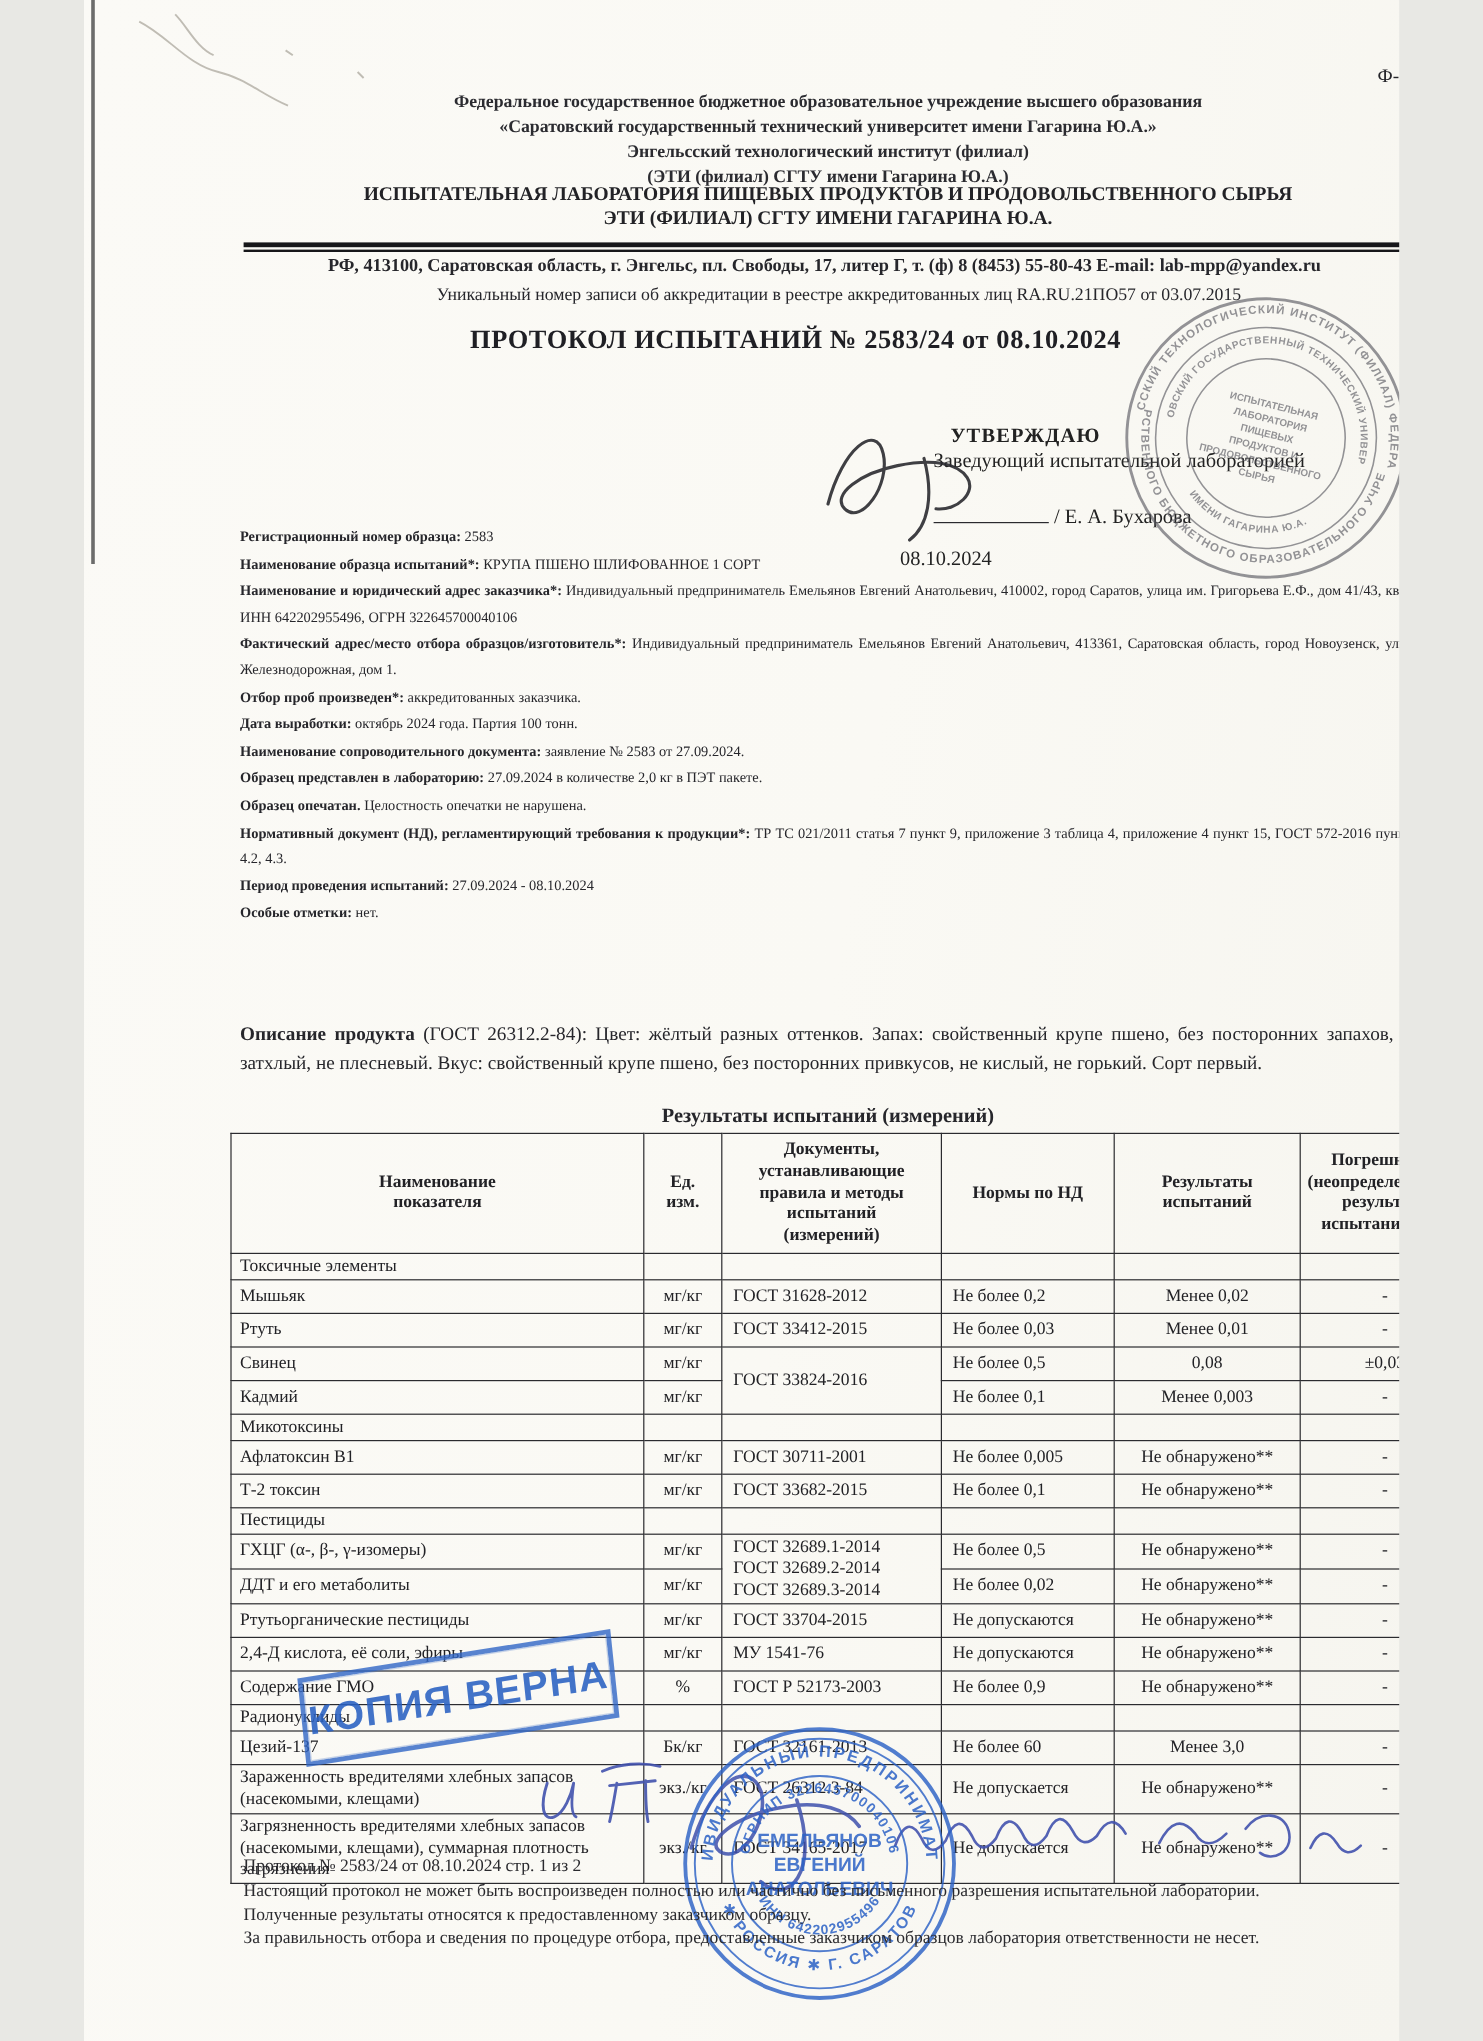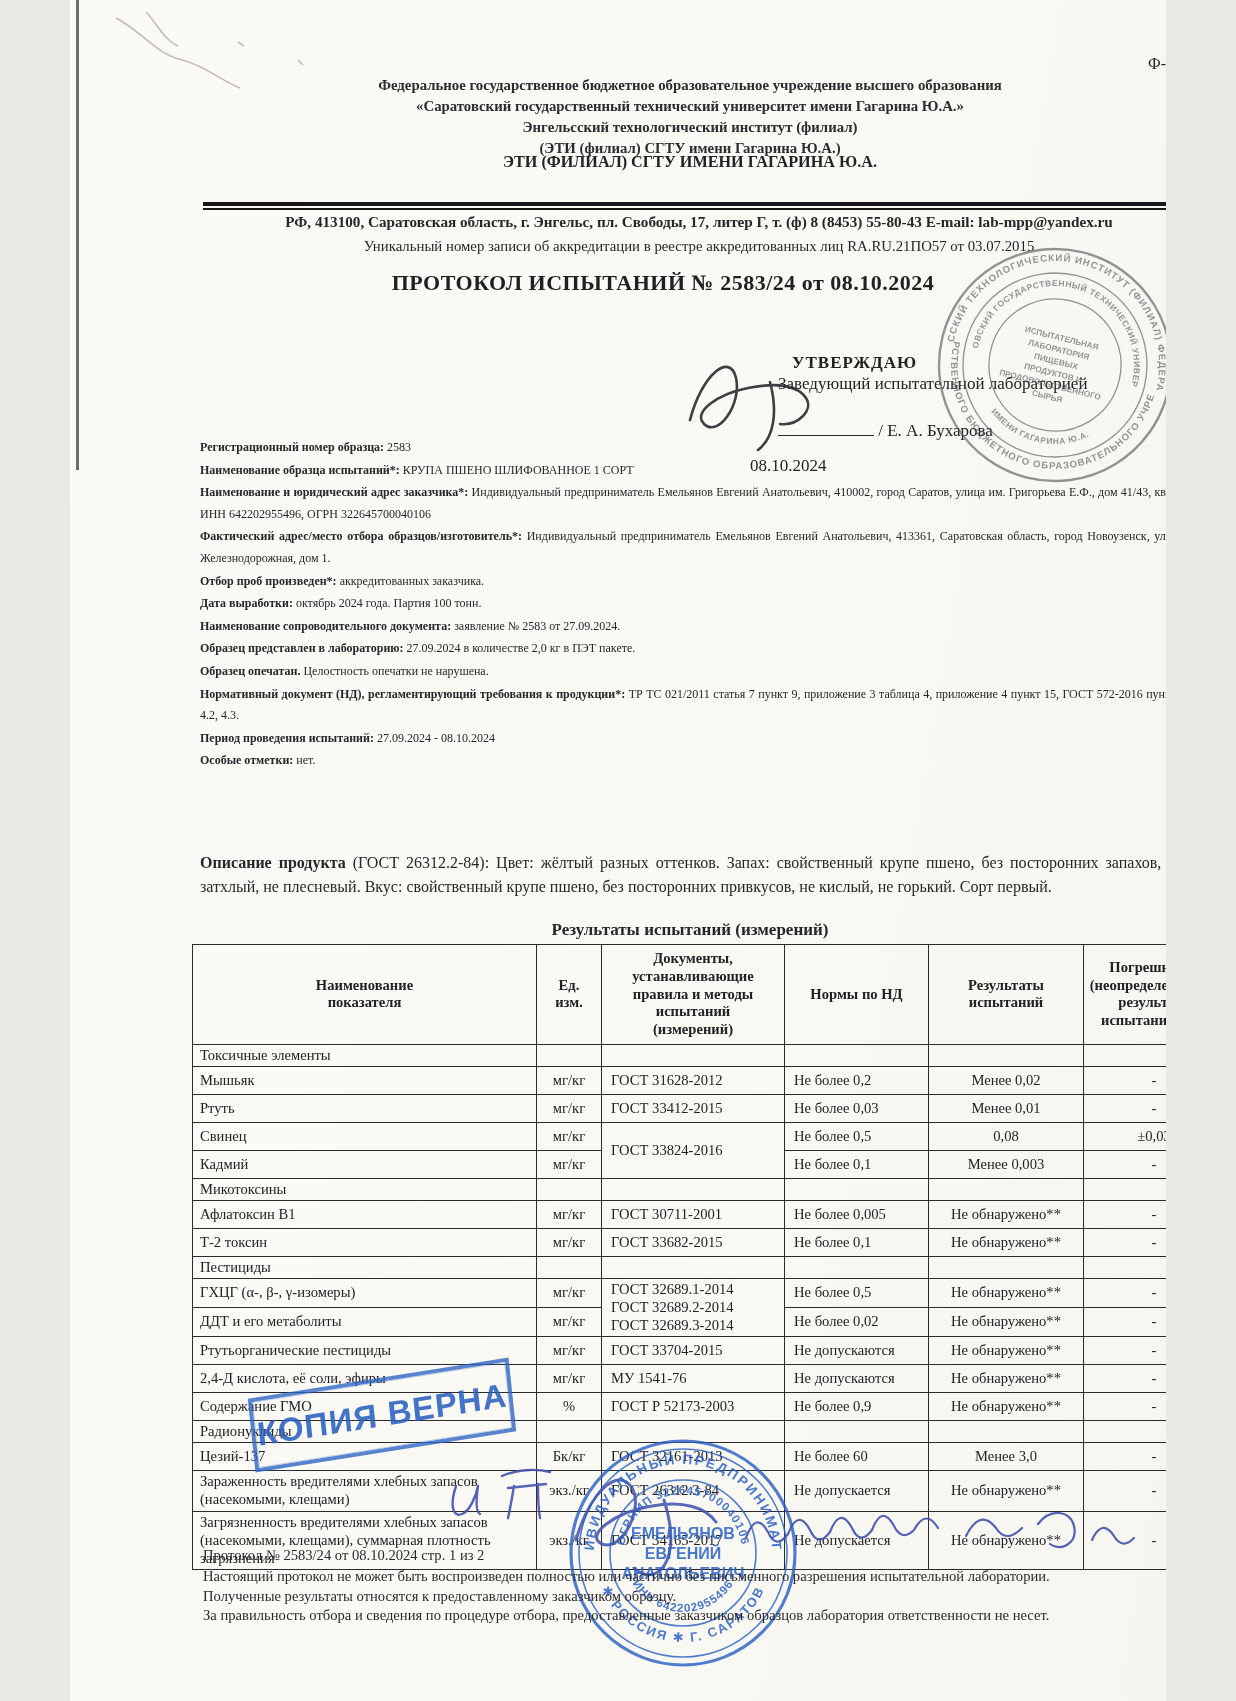--- a/index.html
+++ b/index.html
@@ -16,21 +16,21 @@
   .pre{white-space:pre-line;}
   
   .edge-line{left:6px;top:0;width:3px;height:470px;background:#3c3c3c;opacity:.75;}
   
   .form-code{left:1078px;top:55px;font-size:16px;}
   .org-block{left:128px;top:76px;width:984px;text-align:center;font-weight:bold;line-height:19px;font-size:14.8px;color:#2b2b30;}
   .org-block .ln{margin:0 0 2px 0;}
   .lab-block{left:128px;top:152px;width:984px;text-align:center;font-weight:bold;font-size:16.2px;line-height:20px;color:#222226;}
   .dbl-rule{left:133px;top:202px;width:992px;border-top:4px solid #17171a;}
   .dbl-rule:after{content:"";display:block;margin-top:2px;border-top:2px solid #17171a;}
-  .addr-line{left:133px;top:213px;width:992px;text-align:center;font-weight:bold;font-size:15.2px;}
+  .addr-line{left:121px;top:213px;width:992px;text-align:center;font-weight:bold;font-size:15.2px;}
   .accred-line{left:133px;top:238px;width:992px;text-align:center;font-size:14.8px;}
   .doc-title{left:128px;top:270px;width:930px;text-align:center;font-weight:bold;font-size:22px;letter-spacing:.5px;color:#1f1f24;}
   
   .approval{left:708px;top:352px;width:440px;font-size:17px;line-height:21px;color:#222;}
   .approval .a1{margin-left:14px;letter-spacing:1px;}
   .approval .sigrow{margin-top:26px;}
   .approval .sigline{display:inline-block;width:96px;border-bottom:1.6px solid #2a2a2e;vertical-align:baseline;}
   .approval .adate{margin-top:14px;margin-left:-28px;}
   
   .info{left:130px;top:437px;width:984px;font-size:12px;line-height:21.6px;text-align:justify;}
@@ -71,20 +71,21 @@
   <div class="abs form-code">Ф-7.8.01</div>
 
   <div class="abs org-block">
     <div class="ln">Федеральное государственное бюджетное образовательное учреждение высшего образования</div>
     <div class="ln">«Саратовский государственный технический университет имени Гагарина Ю.А.»</div>
     <div class="ln">Энгельсский технологический институт (филиал)</div>
     <div class="ln">(ЭТИ (филиал) СГТУ имени Гагарина Ю.А.)</div>
   </div>
 
   <div class="abs lab-block">
+    <div>ИСПЫТАТЕЛЬНАЯ ЛАБОРАТОРИЯ ПИЩЕВЫХ ПРОДУКТОВ И  ПРОДОВОЛЬСТВЕННОГО СЫРЬЯ</div>
     <div>ЭТИ (ФИЛИАЛ) СГТУ ИМЕНИ ГАГАРИНА Ю.А.</div>
   </div>
 
   <div class="abs dbl-rule"></div>
   <div class="abs addr-line">РФ, 413100, Саратовская область, г. Энгельс, пл. Свободы, 17, литер Г, т. (ф) 8 (8453) 55-80-43 E-mail: lab-mpp@yandex.ru</div>
   <div class="abs accred-line">Уникальный номер записи об аккредитации в реестре аккредитованных лиц RA.RU.21ПО57 от 03.07.2015</div>
 
   <div class="abs doc-title">ПРОТОКОЛ ИСПЫТАНИЙ № 2583/24 от 08.10.2024</div>
 
   <div class="abs approval">

